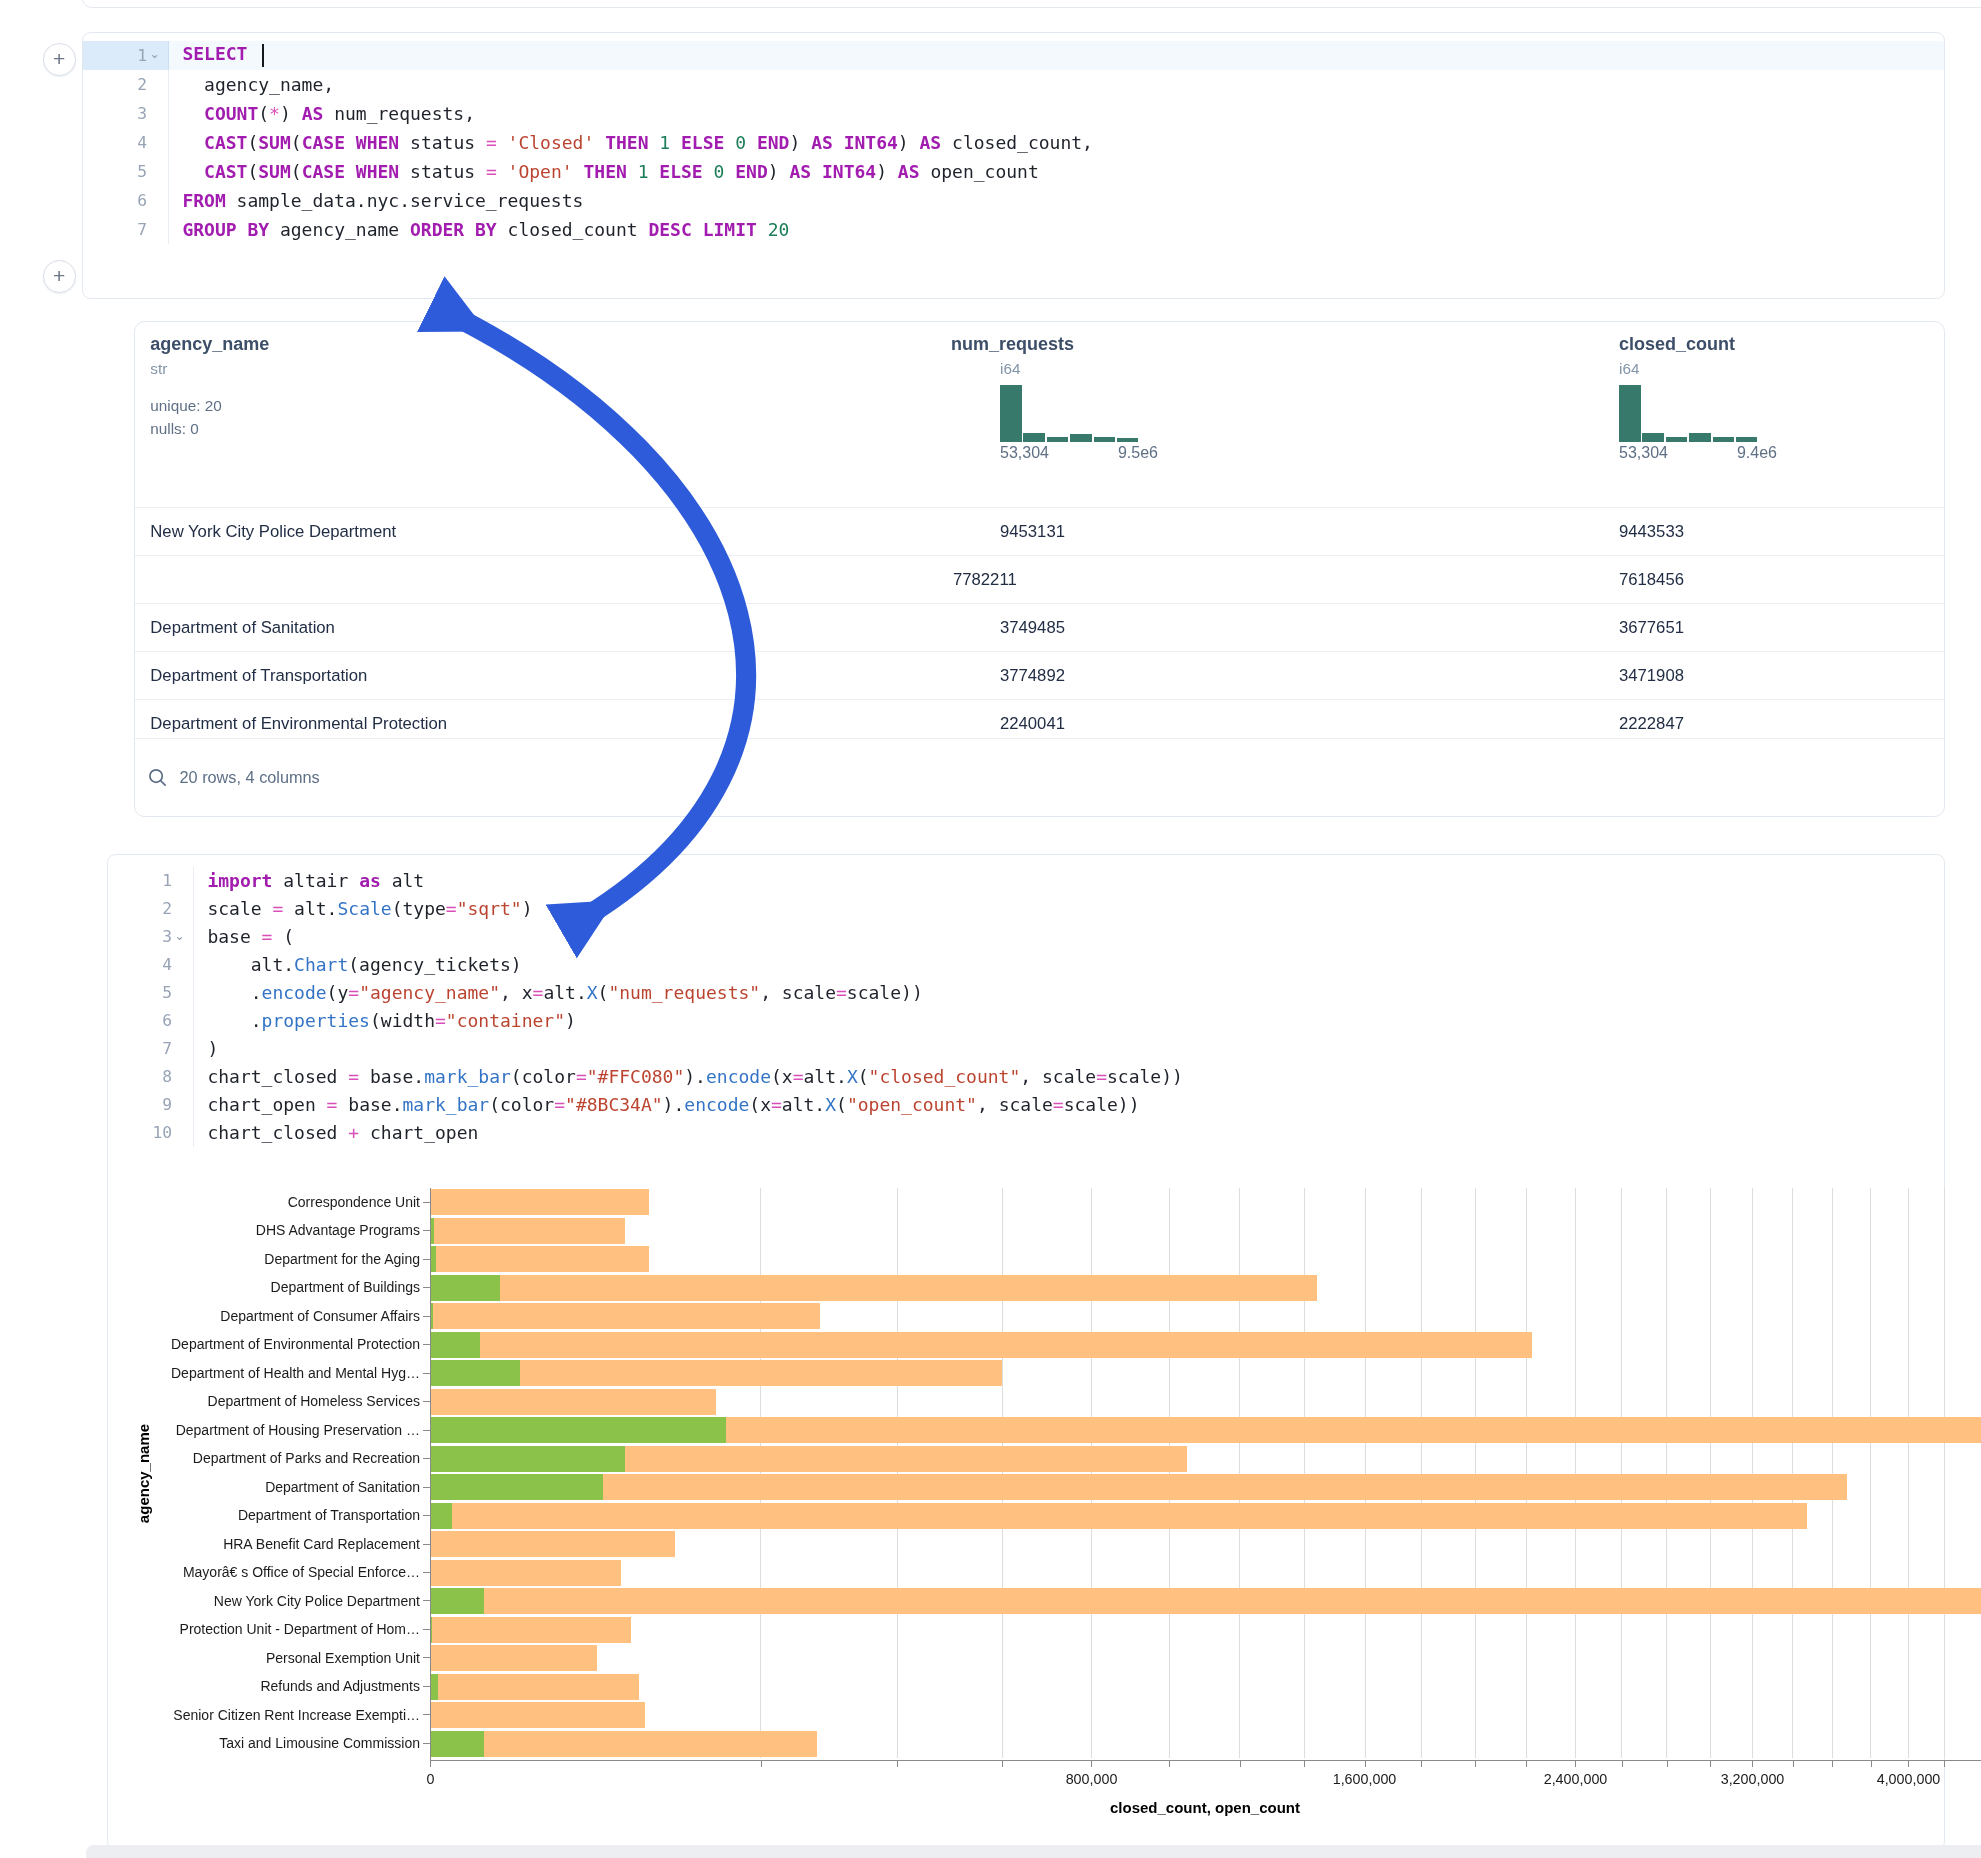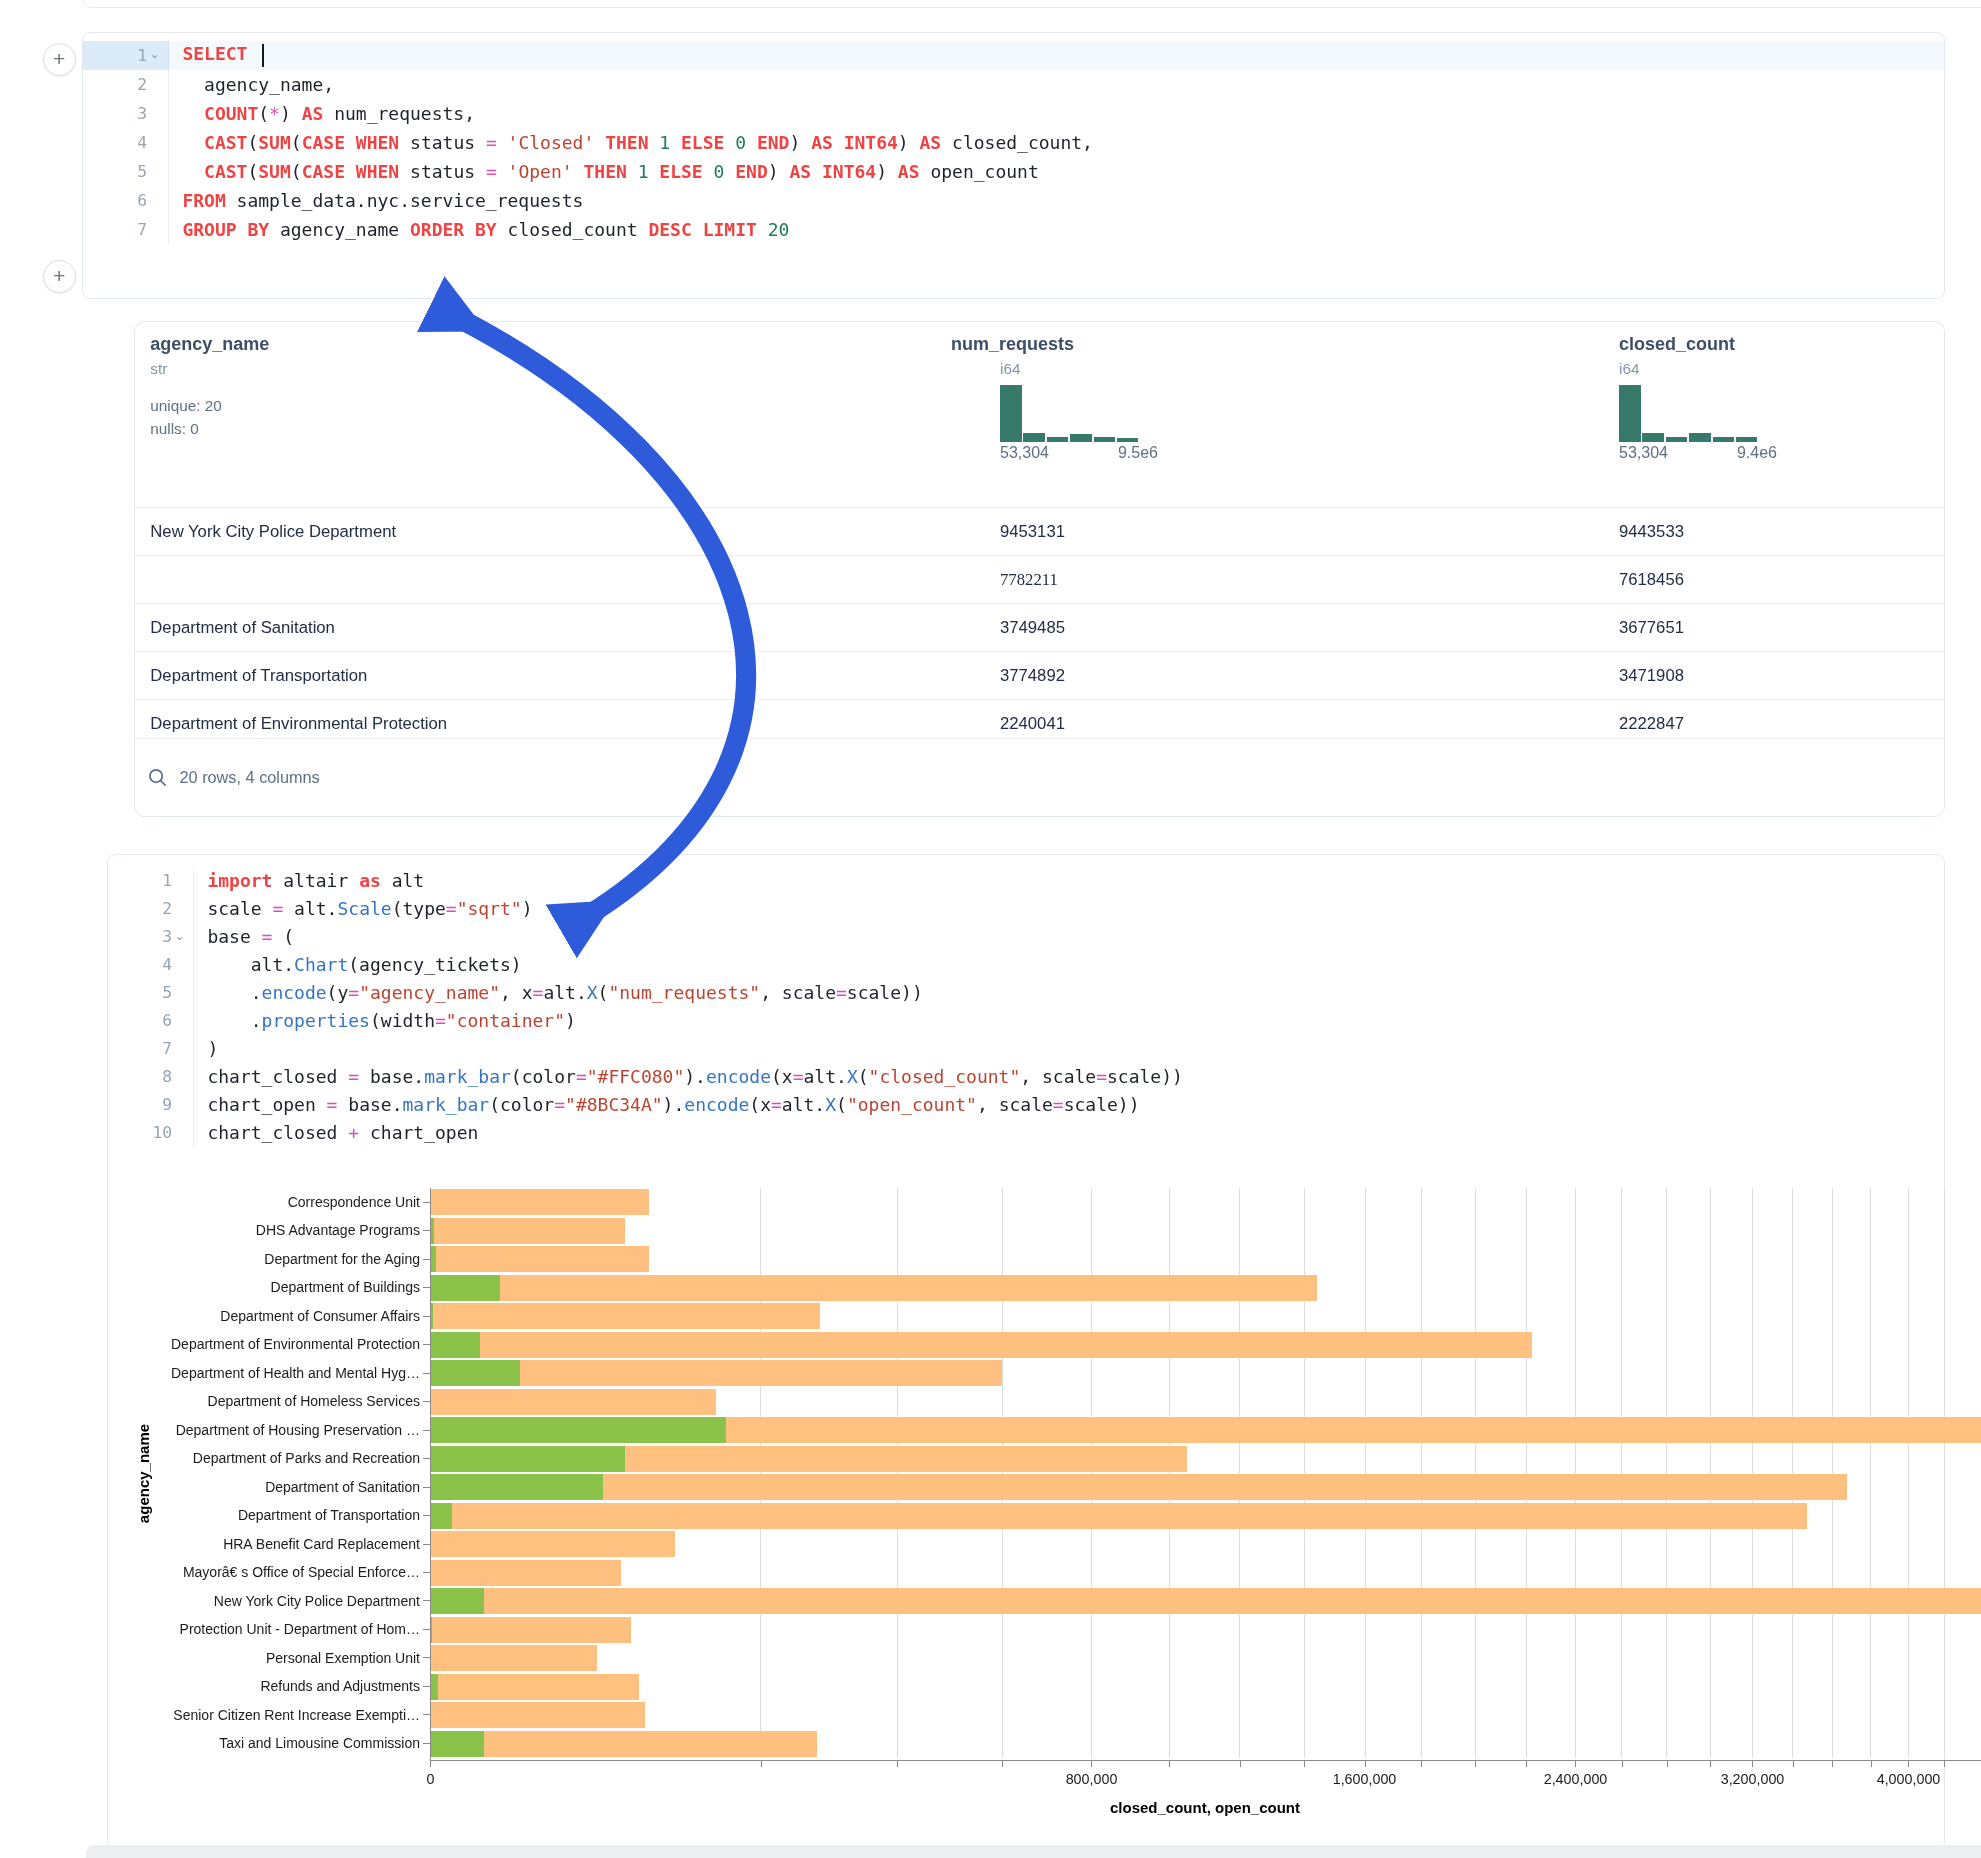--- a/index.html
+++ b/index.html
@@ -19,21 +19,21 @@
   .code-line{display:flex;height:29px;align-items:center;}
   .code-line .gutter{width:86px;flex:0 0 86px;display:flex;align-items:center;justify-content:flex-end;
                      align-self:stretch;border-right:1px solid #E9EEF4;box-sizing:border-box;padding-right:5.7px;}
   .code-line .lnum{color:#98A4B5;font-family:"DejaVu Sans Mono",monospace;font-size:16.3px;}
   .code-line .chev{width:15.3px;text-align:center;color:#8A97A8;font-size:12.4px;line-height:9.6px;}
   .code-line .code-text{padding-left:13.4px;font-family:"DejaVu Sans Mono",monospace;font-size:18px;white-space:pre;}
   .code-line.active{background:#F4F9FE;}
   .code-line.active .gutter{background:#DCEBFA;border-right:1px solid #CBDFF2;}
   .py .code-line{height:28px;}
   .tk-d{color:#1E222B;}
-  .tk-k{color:#ef4444;font-weight:bold;margin-top:20px;}
+  .tk-k{color:#a21caf;font-weight:bold;margin-top:20px;}
   .tk-s{color:#BB4430;}
   .tk-n{color:#1C7E58;}
   .tk-o{color:#D94FB8;}
   .tk-f{color:#3474C6;}
   .tk-caret{display:inline-block;width:1.9px;height:23px;background:#15181e;vertical-align:middle;margin-left:3.8px;}
   
   .output-row{position:absolute;left:0;right:0;bottom:0;height:44px;border-top:1.4px solid #E2E8EF;
               display:flex;align-items:center;padding-left:42px;box-sizing:border-box;}
   .output-label{color:#2470A8;font-weight:bold;font-size:15px;}
   .output-pill{margin-left:13.4px;border:1.4px solid #AECCE8;border-radius:13.4px;background:#F7FBFE;
@@ -167,21 +167,21 @@
       <span>9.4e6</span>
     </div>
 
     <div class="t-rows" id="table-rows">
         <div class="t-row">
           <div class="t-cell" style="left: 15.3px;">New York City Police Department</div>
           <div class="t-cell" style="left: 865px;">9453131</div>
           <div class="t-cell" style="left: 1484px;">9443533</div>
         </div>
         <div class="t-row">
-          <div class="t-cell" style="left: 865px; font-family: Liberation Serif, serif;">7782211</div>
+          <div class="t-cell" style="left: 818px;">7782211</div>
           <div class="t-cell" style="left: 1484px;">7618456</div>
         </div>
         <div class="t-row">
           <div class="t-cell" style="left: 15.3px;">Department of Sanitation</div>
           <div class="t-cell" style="left: 865px;">3749485</div>
           <div class="t-cell" style="left: 1484px;">3677651</div>
         </div>
         <div class="t-row">
           <div class="t-cell" style="left: 15.3px;">Department of Transportation</div>
           <div class="t-cell" style="left: 865px;">3774892</div>

